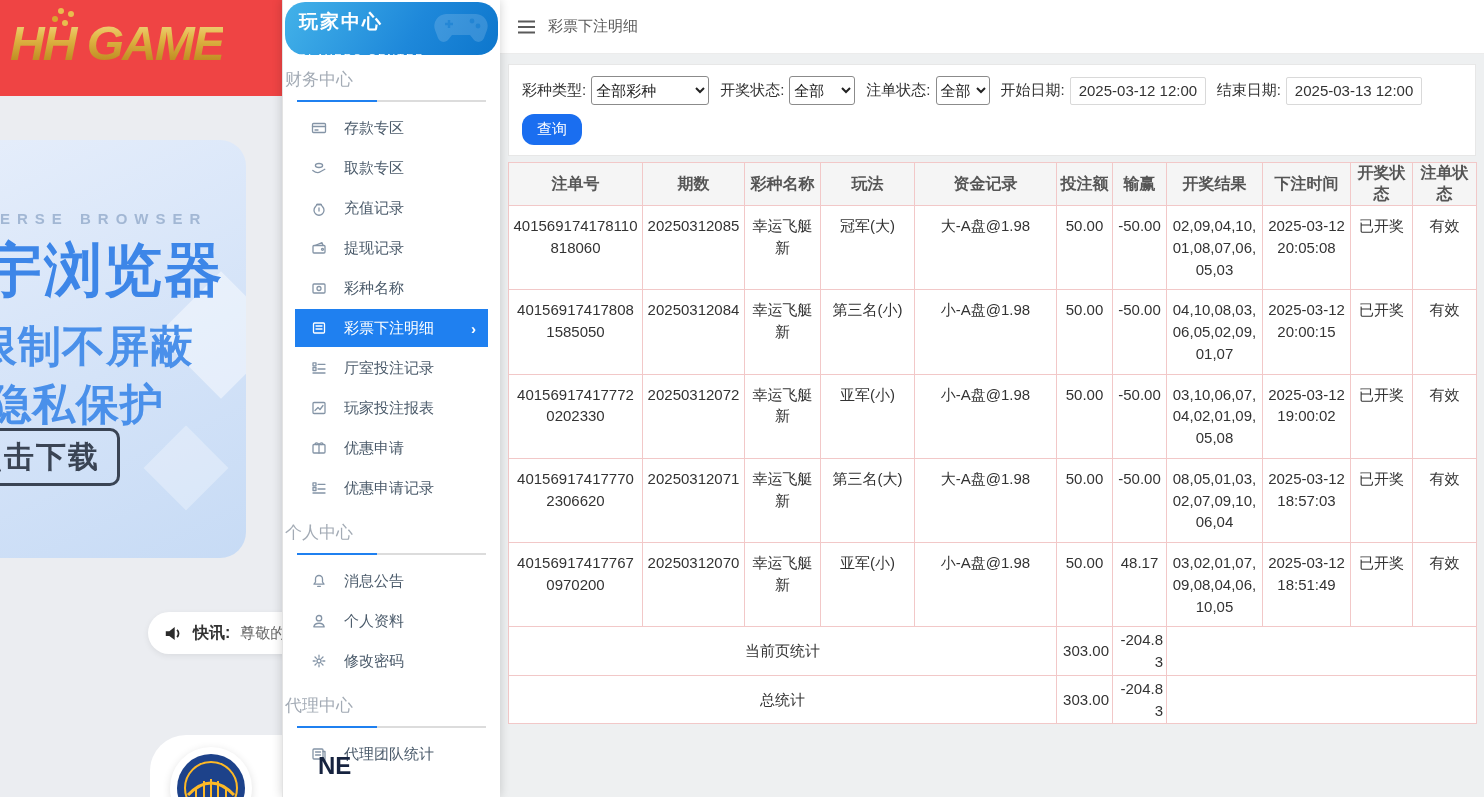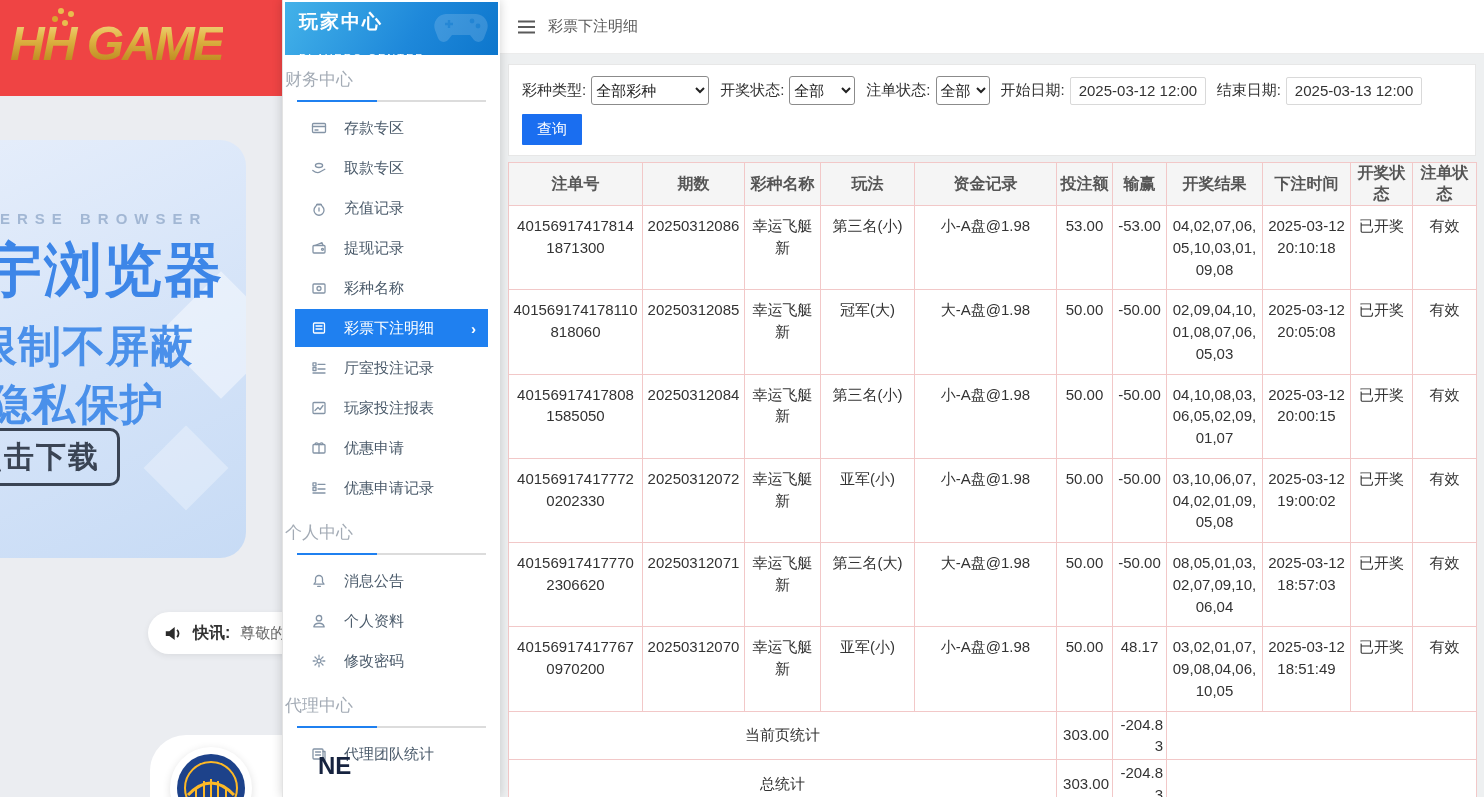--- a/index.html
+++ b/index.html
@@ -45,21 +45,21 @@
   .bottom-card { position:absolute; left:150px; top:735px; width:350px; height:62px;
     background:#fff; border-radius:36px 36px 0 0; }
   .gsw-ring { position:absolute; left:20px; top:12px; width:82px; height:82px; border-radius:50%;
     background:#fff; box-shadow:0 2px 8px rgba(0,0,0,.12); display:flex; align-items:center; justify-content:center; }
   .ne-text { position:absolute; left:318px; top:752px; z-index:30; font-size:24px; font-weight:bold; color:#16233f; }
 
   
   .sidebar { position:absolute; left:282px; top:0; width:218px; height:797px; background:#fff;
     z-index:20; box-shadow:0 0 10px rgba(0,0,0,.18); border-left:1px solid #e3e3e3; overflow:hidden; }
   .sb-header { margin:2px 2px 0 2px; height:53px; position:relative; color:#fff; overflow:hidden;
-    background:linear-gradient(120deg,#43b2e9 0%,#1e88da 60%,#0d76cc 100%); padding:7px 16px 0 14px; }
+    background:linear-gradient(120deg,#43b2e9 0%,#1e88da 60%,#0d76cc 100%); padding:7px 16px 0 14px;border-radius:20px; }
   .sb-title { font-size:19px; font-weight:bold; letter-spacing:2px; }
   .sb-sub { font-size:11px; letter-spacing:2px; margin-top:17px; }
   .sb-gamepad { position:absolute; right:8px; top:4px; opacity:.55; }
   .sb-section-label { color:#a3abb5; font-size:17px; padding:13px 14px 9px 2px; }
   .sb-underline { margin:0 14px 6px 14px; height:2px; background:#dcdcdc; position:relative; }
   .sb-underline::after { content:""; position:absolute; left:0; top:0; width:80px; height:2px; background:#1f80f0; }
   .sb-item { height:40px; display:flex; align-items:center; gap:17px; padding-left:28px;
     font-size:15px; color:#4a5a6a; cursor:pointer; }
   .sb-item svg { flex:0 0 auto; }
   .sb-item.active { background:#1f80f0; color:#fff; margin:1px 12px; height:38px; padding-left:16px; }
@@ -74,21 +74,21 @@
   .filter-card { margin:10px 8px 6px 8px; background:#fff; border:1px solid #e7e7e7; padding:11px 13px 10px 13px; }
   .filter-row { display:flex; align-items:center; gap:5px; font-size:15px; color:#333; white-space:nowrap; }
   .filter-row label { margin-left:6px; }
   .filter-row label:first-child { margin-left:0; }
   select { height:29px; font-size:15px; border:1px solid #8b8b8b; border-radius:3px; background:#fff; color:#222; }
   .sel-lottery { width:118px; }
   .sel-small { width:66px; }
   .sel-xsmall { width:54px; }
   .date-input { height:28px; width:136px; border:1px solid #d9d9d9; border-radius:2px;
     font-size:15px; color:#333; padding:0 8px; font-family:"Liberation Sans",sans-serif; }
-  .search-btn { margin-top:9px; background:#1a6ef0; color:#fff; border:none; border-radius:1px;
+  .search-btn { margin-top:9px; background:#1a6ef0; color:#fff; border:none; border-radius:12px;
     font-size:15px; padding:6px 15px; cursor:pointer; }
 
   .table-card { margin:0 8px; }
   table { width:100%; border-collapse:collapse; table-layout:fixed; background:#fff; }
   th { background:#f5f5f5; color:#555; font-weight:bold; font-size:16px; height:40px;
     border:1px solid #f2c8c8; padding:0; }
   td { border:1px solid #f2c8c8; font-size:15px; color:#333; text-align:center;
     padding:9px 4px; vertical-align:top; word-break:break-all; line-height:1.45; }
   tr.data-row { height:77px; }
   tr.summary-row { height:38px; }
@@ -316,33 +316,20 @@
             <th>投注额</th>
             <th>输赢</th>
             <th>开奖结果</th>
             <th>下注时间</th>
             <th>开奖状态</th>
             <th>注单状态</th>
           </tr>
         </thead>
       <tbody id="tbody-rows">
           <tr class="data-row">
-            <td>401569174178141871300</td>
-            <td>20250312086</td>
-            <td>幸运飞艇新</td>
-            <td>第三名(小)</td>
-            <td>小-A盘@1.98</td>
-            <td>53.00</td>
-            <td>-53.00</td>
-            <td>04,02,07,06,05,10,03,01,09,08</td>
-            <td>2025-03-12 20:10:18</td>
-            <td>已开奖</td>
-            <td>有效</td>
-          </tr>
-          <tr class="data-row">
             <td>401569174178110818060</td>
             <td>20250312085</td>
             <td>幸运飞艇新</td>
             <td>冠军(大)</td>
             <td>大-A盘@1.98</td>
             <td>50.00</td>
             <td>-50.00</td>
             <td>02,09,04,10,01,08,07,06,05,03</td>
             <td>2025-03-12 20:05:08</td>
             <td>已开奖</td>

